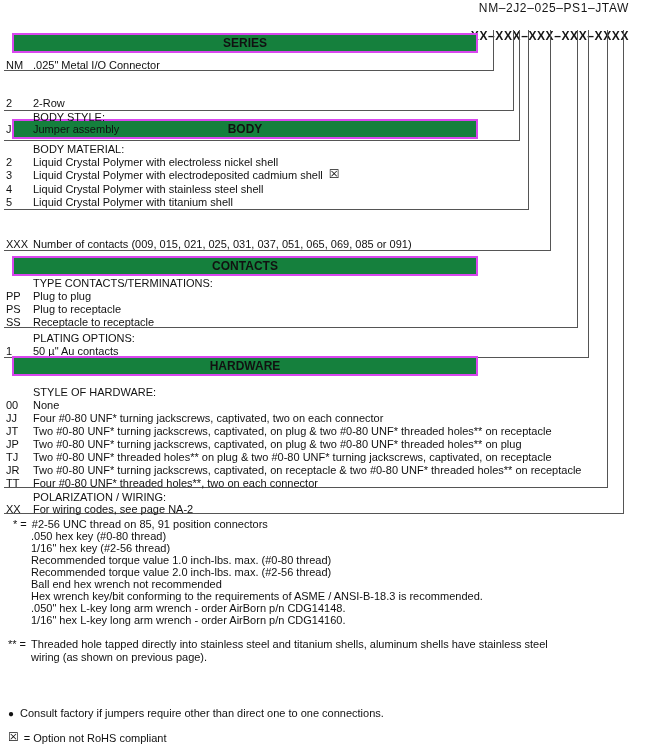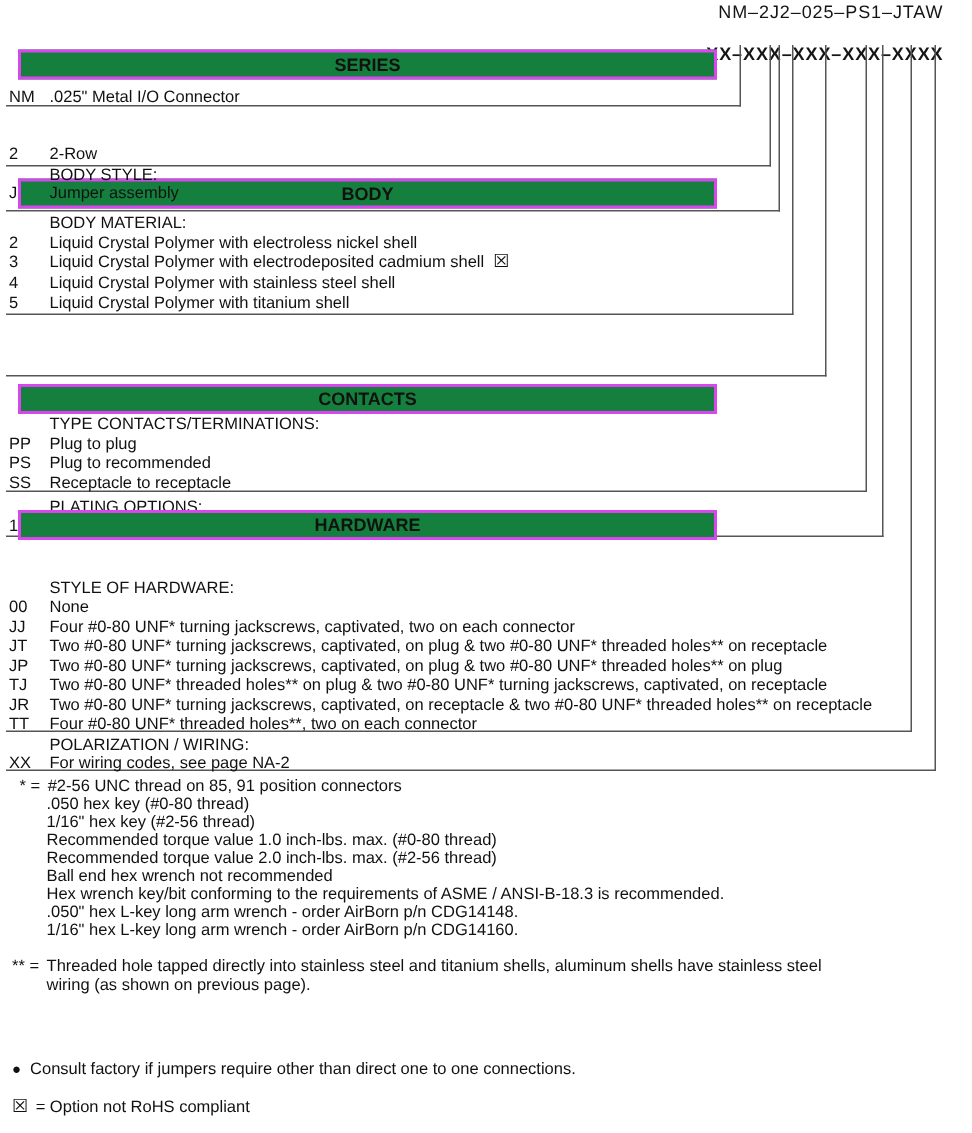--- a/index.html
+++ b/index.html
@@ -68,42 +68,46 @@
   </div>
   <div class="optrow" style="top:183px;">
     <span class="code">4</span>
     <span class="desc">Liquid Crystal Polymer with stainless steel shell</span>
   </div>
   <div class="optrow" style="top:196px;">
     <span class="code">5</span>
     <span class="desc">Liquid Crystal Polymer with titanium shell</span>
   </div>
 
+  <div class="optrow" style="top:238px;">
+    <span class="code">XXX</span>
+    <span class="desc">Number of contacts (009, 015, 021, 025, 031, 037, 051, 065, 069, 085 or 091)</span>
+  </div>
 
   <div class="secbox" style="top:256px;">CONTACTS</div>
   <div class="subhead" style="top:277px;">TYPE CONTACTS/TERMINATIONS:</div>
   <div class="optrow" style="top:290px;">
     <span class="code">PP</span>
     <span class="desc">Plug to plug</span>
   </div>
   <div class="optrow" style="top:303px;">
     <span class="code">PS</span>
-    <span class="desc">Plug to recommended</span>
+    <span class="desc">Plug to receptacle</span>
   </div>
   <div class="optrow" style="top:316px;">
     <span class="code">SS</span>
     <span class="desc">Receptacle to receptacle</span>
   </div>
   <div class="subhead" style="top:332px;">PLATING OPTIONS:</div>
   <div class="optrow" style="top:345px;">
     <span class="code">1</span>
     <span class="desc">50 µ" Au contacts</span>
   </div>
 
-  <div class="secbox" style="top:340px;">HARDWARE</div>
+  <div class="secbox" style="top:356px;">HARDWARE</div>
   <div class="subhead" style="top:386px;">STYLE OF HARDWARE:</div>
   <div class="optrow" style="top:399px;">
     <span class="code">00</span>
     <span class="desc">None</span>
   </div>
   <div class="optrow" style="top:412px;">
     <span class="code">JJ</span>
     <span class="desc">Four #0-80 UNF* turning jackscrews, captivated, two on each connector</span>
   </div>
   <div class="optrow" style="top:425px;">

